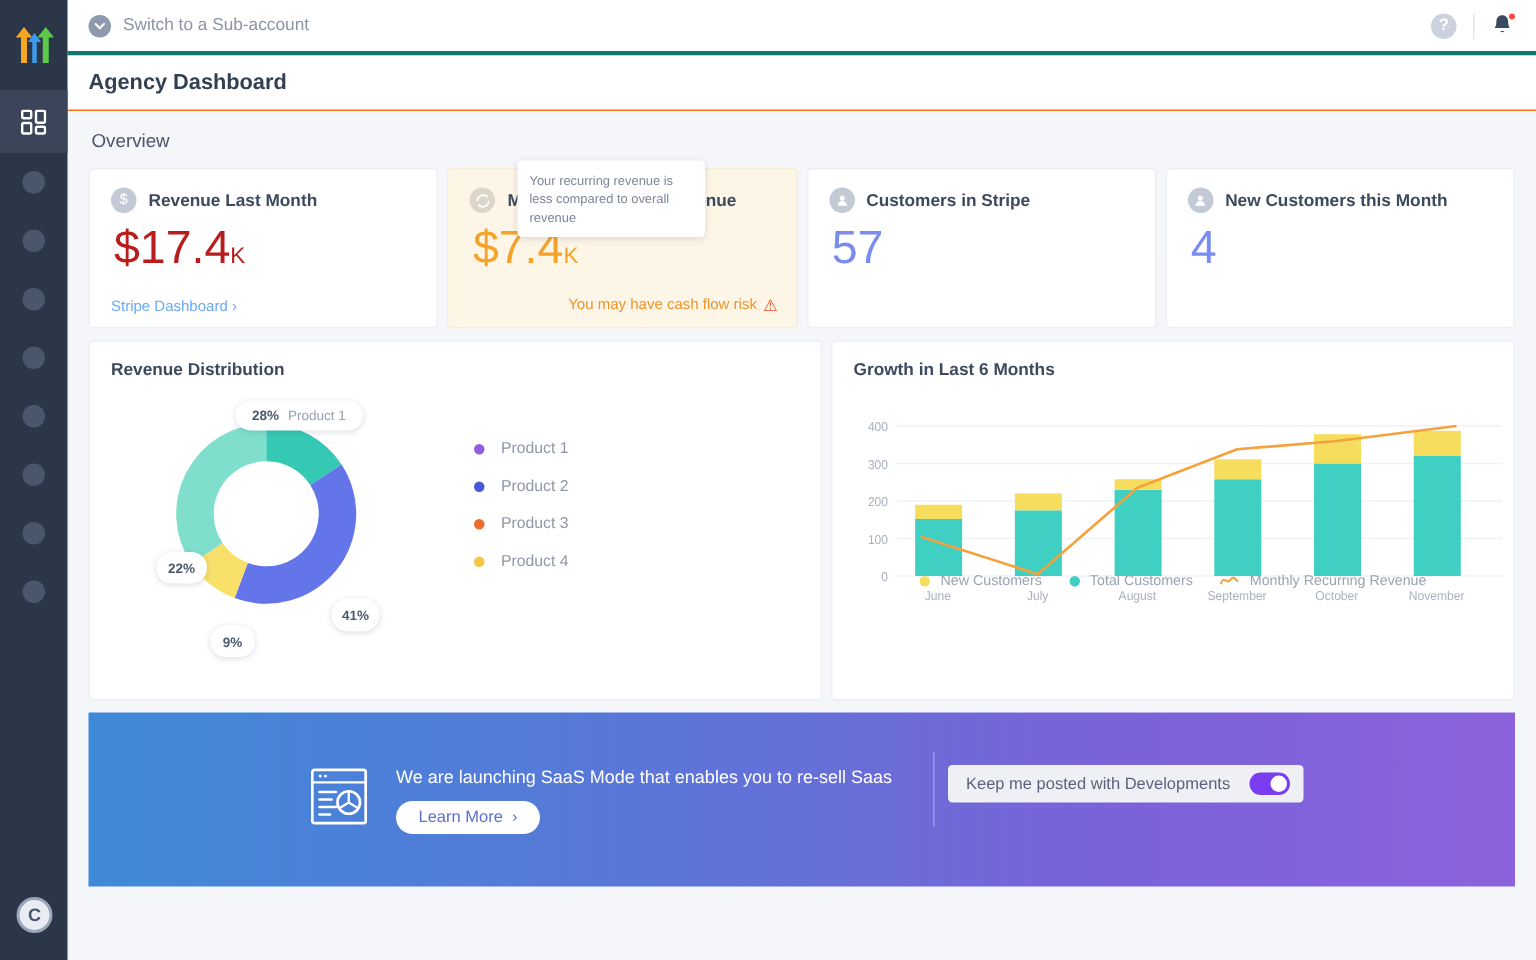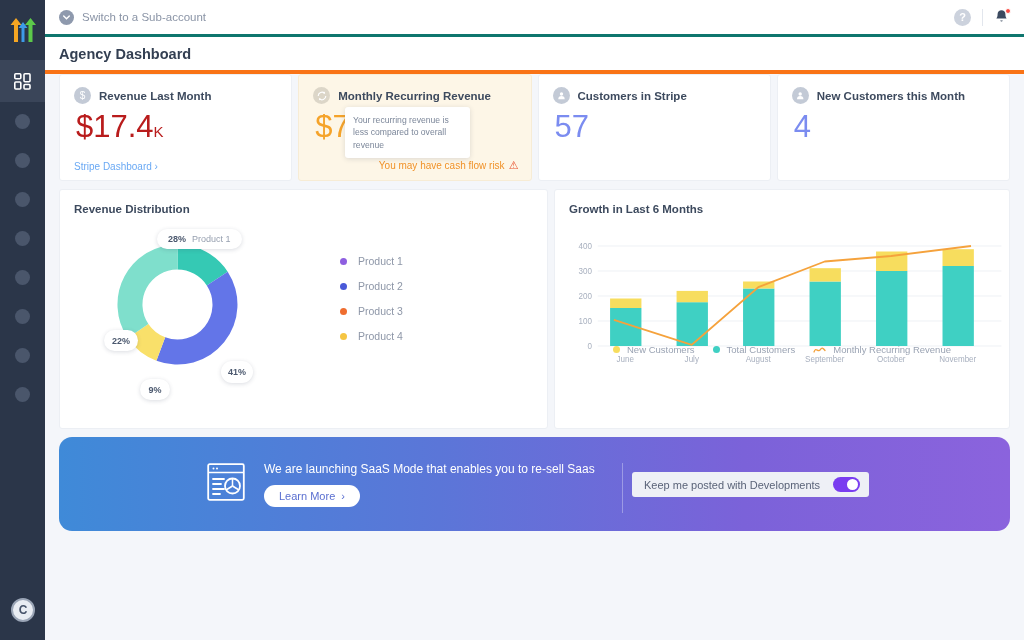--- a/index.html
+++ b/index.html
@@ -56,21 +56,21 @@
   }
   .tb-divider { width: 1px; height: 17px; background: #e2e6ed; }
   .bell-wrap { position: relative; width: 16px; height: 17px; }
   .bell-dot {
     position: absolute; right: -1px; top: -1px; width: 6px; height: 6px;
     border-radius: 50%; background: #fa4b42; border: 1px solid #fff;
   }
 
   .pagehead {
     height: 37px; background: #fff; display: flex; align-items: center;
-    padding: 0 14px; border-bottom: 4px solid #f97316;
+    padding: 0 14px; border-bottom: 1px solid #f97316;
   }
   .pagehead h1 { font-size: 14.5px; color: #333f52; font-weight: 700; }
 
   .content { flex: 1; padding: 0 14px; overflow: hidden; }
   .overview-label { font-size: 12.5px; color: #4a5568; padding: 13px 0 11px 2px; }
 
   
   .stat-row { display: flex; gap: 6px; }
   .stat-card {
     flex: 1; height: 107px; background: #fff; border-radius: 3px;
@@ -103,21 +103,21 @@
     font-size: 8.6px; color: #7b8699; line-height: 1.45; z-index: 8;
   }
 
   
   .chart-row { display: flex; gap: 6px; margin-top: 8px; }
   .chart-card { background: #fff; border: 1px solid #eceff4; border-radius: 3px; position: relative; }
   .card-title { font-size: 11.5px; color: #3d4a5e; font-weight: 700; padding: 13px 0 0 14px; }
   .donut-card { width: 489px; height: 240px; }
   .growth-card { flex: 1; height: 240px; }
 
-  .donut-body { display: flex; padding-top: 4px; gap: 24px; }
+  .donut-body { display: flex; padding-top: 4px; }
   .donut-area { width: 250px; height: 165px; position: relative; }
   .donut-svg { position: absolute; left: 50px; top: 18px; }
   .bubble {
     position: absolute; background: #fff; border-radius: 12px;
     box-shadow: 0 1px 4px rgba(60,70,95,.19);
     font-size: 9px; font-weight: 700; color: #4b586e;
     display: flex; align-items: center; justify-content: center; gap: 6px;
     white-space: nowrap;
   }
   .bubble .ser { font-weight: 400; color: #97a0b0; }
@@ -146,21 +146,21 @@
   .bar-legend {
     position: absolute; left: 0; right: 0; bottom: 13px;
     display: flex; justify-content: center; gap: 18px;
   }
   .bl-item { display: flex; align-items: center; gap: 7px; }
   .bl-dot { width: 7px; height: 7px; border-radius: 50%; }
   .bl-text { font-size: 9.5px; color: #9aa3b3; }
 
   
   .banner {
-    margin-top: 8px; height: 94px; border-radius: 13px;
+    margin-top: 8px; height: 116px; border-radius: 0;
     background: linear-gradient(90deg, #3f8ad8 0%, #5b76d8 40%, #7b62d9 72%, #8b63dd 100%);
     display: flex; align-items: center; padding: 0 26px; position: relative;
   }
   .banner-icon { margin-left: 122px; }
   .banner-mid { margin-left: 19px; }
   .banner-text { font-size: 12px; color: #fff; }
   .learn-more {
     margin-top: 9px; background: #fff; color: #5a6fd0; border-radius: 12px;
     font-size: 11px; padding: 5px 15px; display: inline-flex; align-items: center; gap: 6px;
     cursor: pointer; border: none;
@@ -247,20 +247,21 @@
           <span class="bell-dot"></span>
         </span>
       </div>
     </div>
 
     <div class="pagehead">
       <h1>Agency Dashboard</h1>
     </div>
 
     <div class="content">
+      <div class="overview-label">Overview</div>
 
       <div class="stat-row">
 
         <div class="stat-card">
           <div class="stat-head">
             <span class="stat-ico">$</span>
             <span class="stat-title">Revenue Last Month</span>
           </div>
           <div class="stat-value v-green">
             <span>$17.4</span><span class="unit">K</span>

